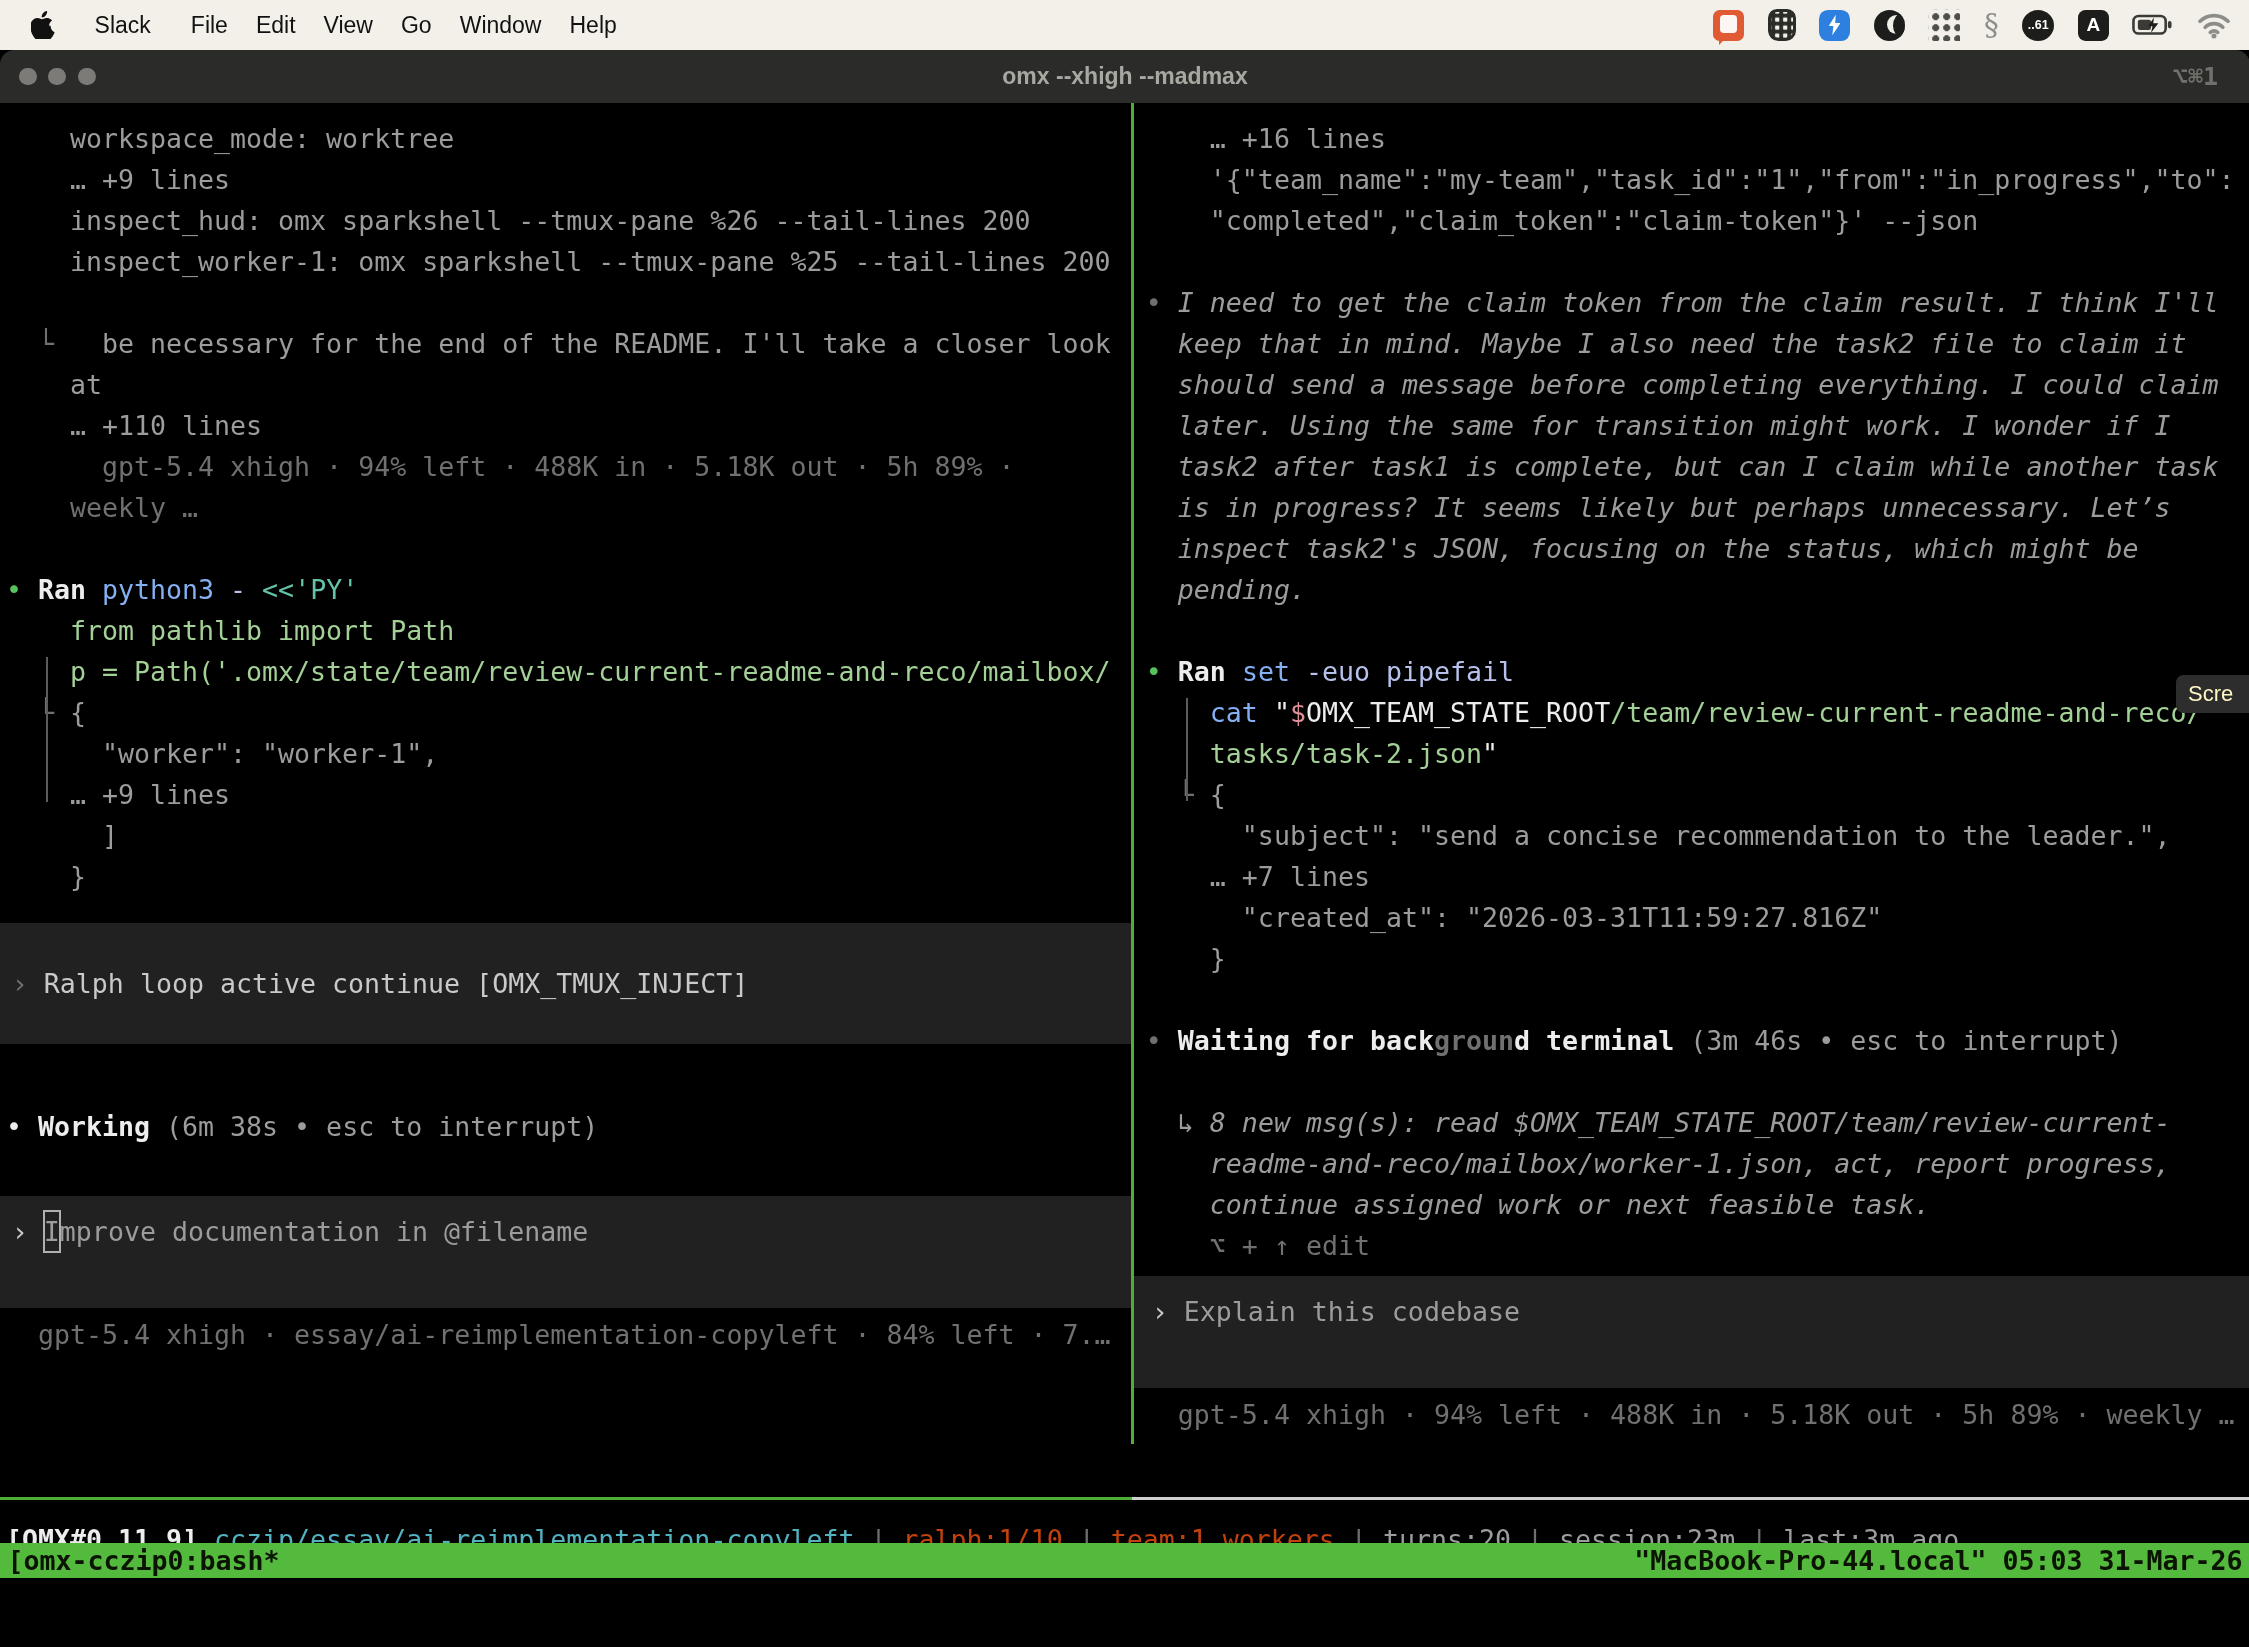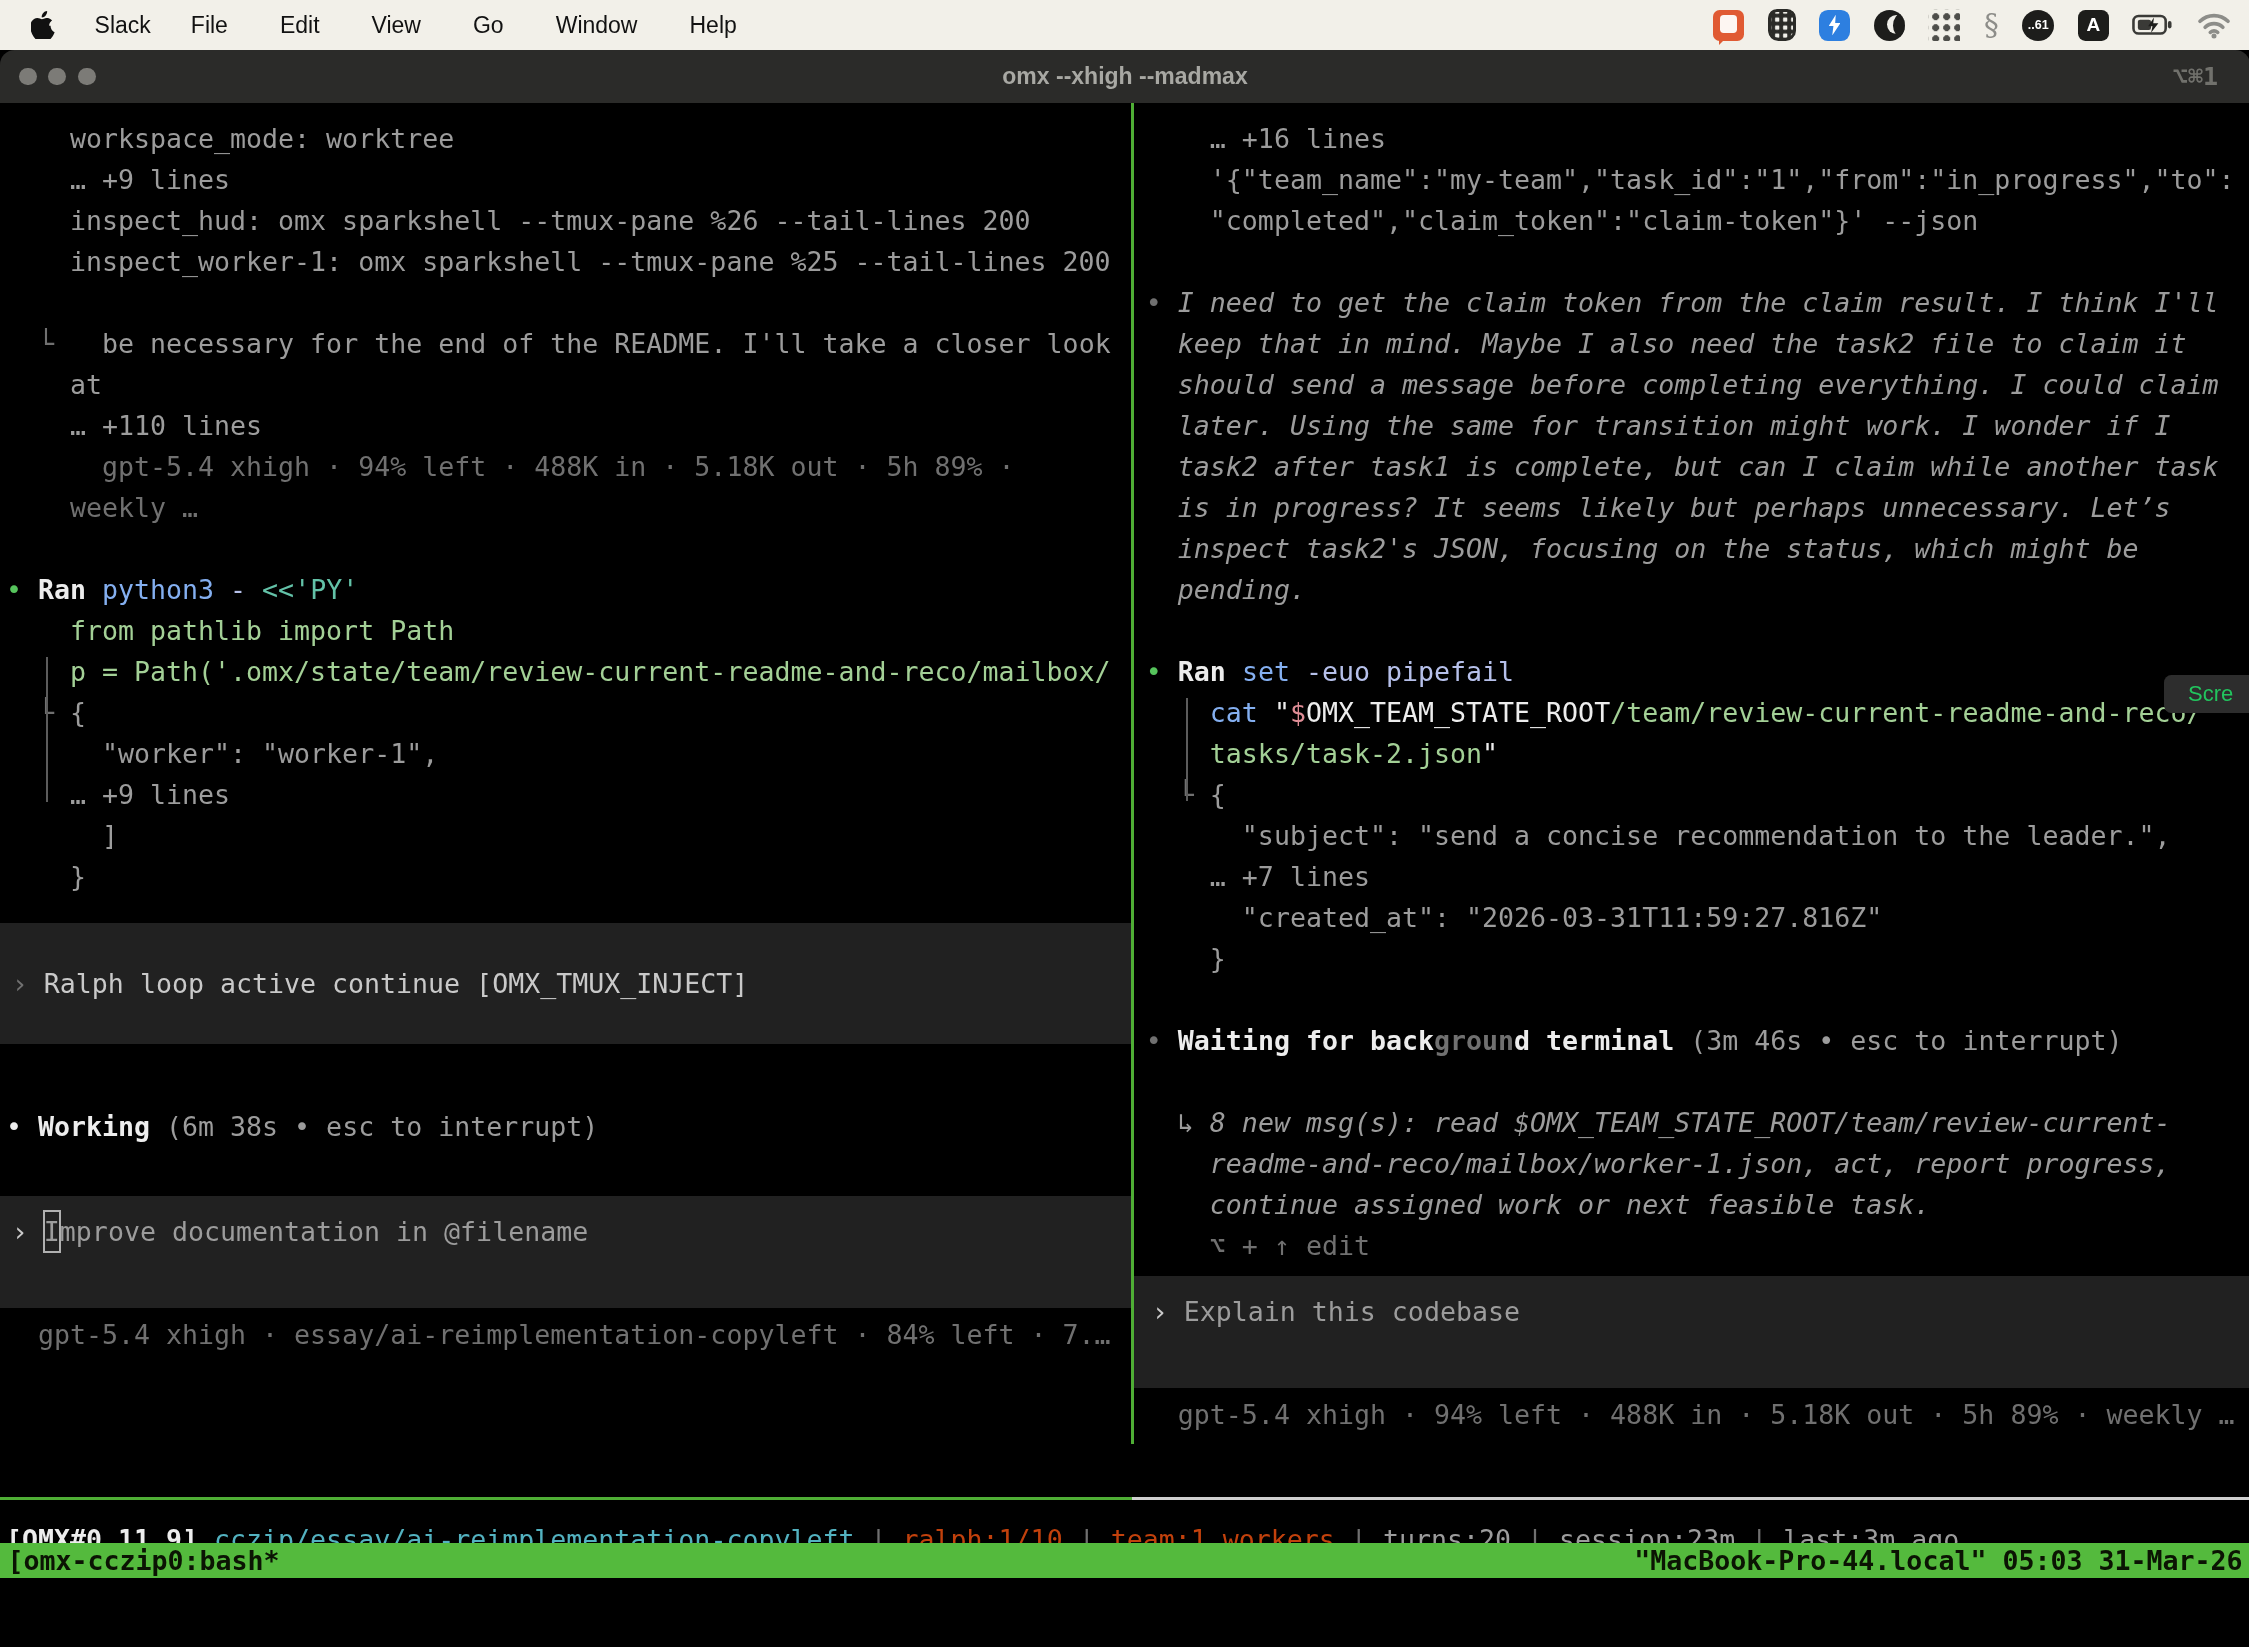--- a/index.html
+++ b/index.html
@@ -62,37 +62,37 @@
 
   
   #hline-left{position:absolute;top:1394px;left:0;width:1132px;height:3px;background:#4fae35;}
   #hline-right{position:absolute;top:1394px;left:1132px;width:1118px;height:3px;background:#cfcfcf;}
   #bottom-pane{position:absolute;top:1397px;left:0;width:2250px;height:162px;box-sizing:border-box;padding:19px 0 0 5.9px;}
 
   
   #tmuxbar{position:absolute;top:1543px;left:0;width:2250px;height:35px;background:#54ba3d;color:#0b1403;font-size:26.6px;line-height:35px;font-weight:700;display:flex;justify-content:space-between;padding:0 7.4px;box-sizing:border-box;white-space:pre;}
 
   
-  #tooltip{position:absolute;top:675px;right:0;width:62px;height:38px;background:#2d2d2d;border-radius:7.4px 0 0 7.4px;color:#22c55e;font:22px/38px "Liberation Sans",sans-serif;padding-left:24px;overflow:hidden;white-space:nowrap;}
+  #tooltip{position:absolute;top:675px;right:0;width:62px;height:38px;background:#2d2d2d;border-radius:7.4px 0 0 7.4px;color:#fef9c3;font:22px/38px "Liberation Sans",sans-serif;padding-left:12px;overflow:hidden;white-space:nowrap;}
 </style>
 </head>
 <body>
 
 <div id="screen">
 
   <div id="menubar">
     <div class="menu-left">
       <span class="apple-wrap">
         <svg width="23.6" height="28" viewBox="0 0 17 20">
           <path fill="#111" d="M13.1 10.6c0-2.5 2-3.7 2.1-3.8-1.2-1.7-3-1.9-3.6-1.9-1.5-.2-3 .9-3.7.9-.8 0-2-.9-3.3-.9C2.9 5 1.3 6 .4 7.5c-1.9 3.3-.5 8.1 1.4 10.8.9 1.3 2 2.8 3.4 2.7 1.3-.1 1.9-.9 3.5-.9s2.1.9 3.5.8c1.4 0 2.4-1.3 3.3-2.6 1-1.5 1.4-3 1.5-3.1-.1 0-2.8-1.1-2.9-4.6z"></path>
           <path fill="#111" d="M10.6 3.1c.7-.9 1.2-2.1 1-3.1-1 0-2.2.7-2.9 1.5-.6.7-1.2 2-1 3 1 .1 2.2-.5 2.9-1.4z"></path>
         </svg>
       </span>
       <span class="menu-app">Slack</span>
-      <span id="menu-items" style="display: inline-flex; gap: 52px;">
+      <span id="menu-items" style="display: inline-flex; gap: 28px;">
           <span class="menu-item">File</span>
           <span class="menu-item">Edit</span>
           <span class="menu-item">View</span>
           <span class="menu-item">Go</span>
           <span class="menu-item">Window</span>
           <span class="menu-item">Help</span>
         </span>
     </div>
     <div class="menu-right" id="menu-status-icons">
         <span class="mi mi-chat"></span>

